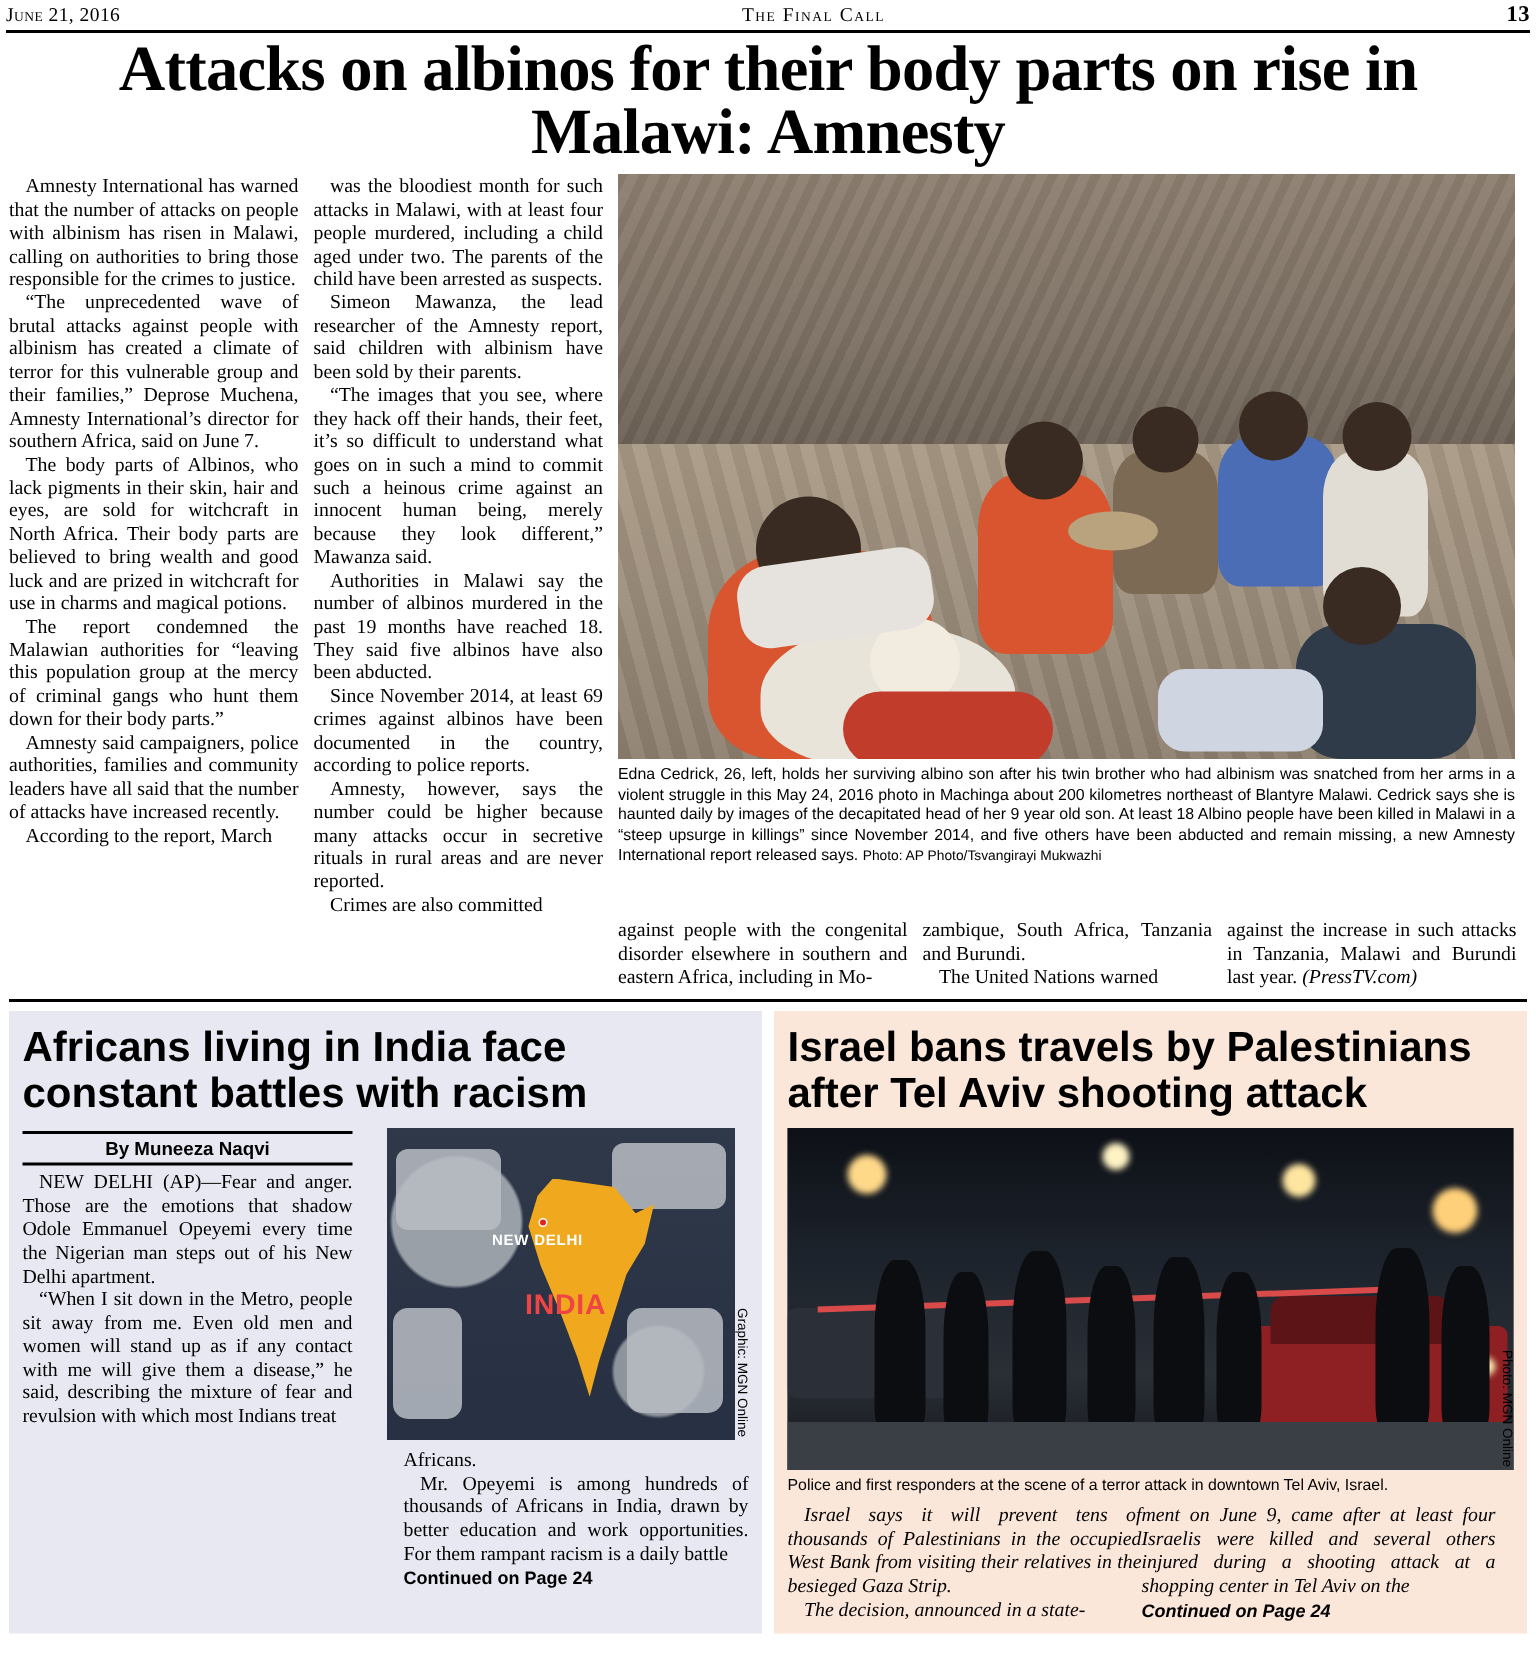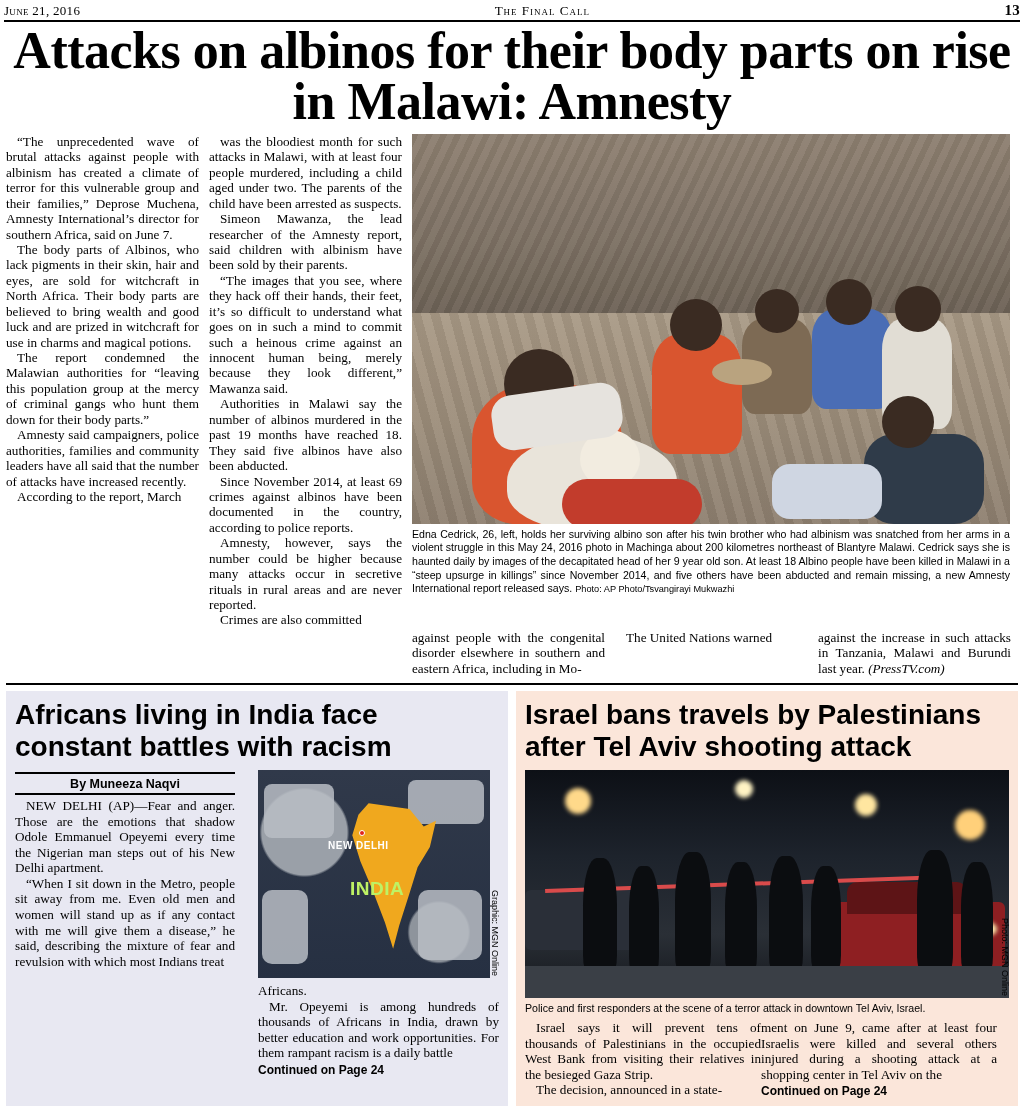--- a/index.html
+++ b/index.html
@@ -23,21 +23,21 @@
   }
   .masthead .date { font-weight:normal; }
   .masthead .paper { font-weight:normal; letter-spacing:1px; }
   .masthead .page { font-size:15px; font-weight:bold; font-variant:normal;}
   .rule-thick { height:2px; background:#000; margin:0 4px; }
 
   
   .headline {
     font-family:"Liberation Serif", serif;
     font-weight:bold;
-    font-size:52px;
+    font-size:43px;
     line-height:0.98;
     text-align:center;
     letter-spacing:-0.5px;
     margin:4px 6px 6px 6px;
   }
 
   
   .topstory {
     display:flex;
     padding:0 6px;
@@ -121,35 +121,35 @@
   .side-credit {
     position:absolute; right:-1px; top:0;
     writing-mode:vertical-rl;
     font-family:"Liberation Sans", sans-serif;
     font-size:9px;
     height:208px;
     display:flex; align-items:flex-end; justify-content:flex-end;
     padding-bottom:2px;
     color:#000;
   }
-  .below-map { margin-top:5px; }
+  .below-map { margin-top:5px;margin-left:11px; }
   .continued {
     font-family:"Liberation Sans", sans-serif;
     font-weight:bold;
     font-size:12px;
     margin-top:2px;
   }
 
   .photo-right { width:484px; height:228px; position:relative; overflow:hidden; background:#16181c;}
   .cap-right {
     font-family:"Liberation Sans", sans-serif;
     font-size:10.6px;
     margin:4px 0 6px 0;
   }
-  .right-cols { display:flex; gap:0; }
+  .right-cols { display:flex; gap:0;font-style:italic; }
   .right-cols .rc { width:236px; font-size:13.2px; line-height:1.18; text-align:justify; hyphens:auto;}
   .right-cols .rc p { margin:0; text-indent:11px; }
 
   
   .ph-bg { position:absolute; inset:0; }
   .wall {
     position:absolute; left:0; top:0; width:100%; height:46%;
     background:
       repeating-linear-gradient(115deg, rgba(0,0,0,0.05) 0 6px, rgba(255,255,255,0.04) 6px 13px),
       linear-gradient(180deg,#8e8071 0%, #7d7164 60%, #6d6256 100%);
@@ -188,37 +188,38 @@
   }
   .map-dot { position:absolute; width:6px; height:6px; background:#e2231a; border-radius:50%; border:1px solid #fff; }
   .map-label {
     position:absolute;
     font-family:"Liberation Sans", sans-serif;
     font-weight:bold;
     color:#fff;
     letter-spacing:0.5px;
   }
   .map-label.delhi { font-size:10px; }
-  .map-label.india { font-size:19px; color:#bef264; }
+  .map-label.india { font-size:19px; color:#ef4444; }
 </style>
 </head>
 <body>
 
 <div class="masthead">
   <span class="date">June 21, 2016</span>
   <span class="paper">The Final Call</span>
   <span class="page">13</span>
 </div>
 <div class="rule-thick"></div>
 
 <h1 class="headline">Attacks on albinos for their body parts on rise in Malawi: Amnesty</h1>
 
 <div class="topstory">
 
   <div class="col">
+    <p class="first">Amnesty International has warned that the number of attacks on people with albinism has risen in Malawi, calling on authorities to bring those responsible for the crimes to justice.</p>
     <p>“The unprecedented wave of brutal attacks against people with albinism has created a climate of terror for this vulnerable group and their families,” Deprose Muchena, Amnesty International’s director for southern Africa, said on June 7.</p>
     <p>The body parts of Albinos, who lack pigments in their skin, hair and eyes, are sold for witchcraft in North Africa. Their body parts are believed to bring wealth and good luck and are prized in witchcraft for use in charms and magical potions.</p>
     <p>The report condemned the Malawian authorities for “leaving this population group at the mercy of criminal gangs who hunt them down for their body parts.”</p>
     <p>Amnesty said campaigners, police authorities, families and community leaders have all said that the number of attacks have increased recently.</p>
     <p>According to the report, March</p>
   </div>
 
   <div class="col">
     <p class="first">was the bloodiest month for such attacks in Malawi, with at least four people murdered, including a child aged under two. The parents of the child have been arrested as suspects.</p>
     <p>Simeon Mawanza, the lead researcher of the Amnesty report, said children with albinism have been sold by their parents.</p>
@@ -267,20 +268,21 @@
   </div>
 </div>
 
 <div class="spill">
   <div class="col" style="visibility:hidden;">&nbsp;</div>
   <div class="col" style="visibility:hidden;">&nbsp;</div>
   <div class="col c3">
     <p style="text-indent:0">against people with the congenital disorder elsewhere in southern and eastern Africa, including in Mo-</p>
   </div>
   <div class="col c4">
+    <p style="text-indent:0">zambique, South Africa, Tanzania and Burundi.</p>
     <p>The United Nations warned</p>
   </div>
   <div class="col c5">
     <p style="text-indent:0"><span>against the increase in such attacks in Tanzania, Malawi and Burundi last year.</span> <span class="italic">(PressTV.com)</span></p>
   </div>
 </div>
 
 <div class="rule-sep"></div>
 
 <div class="lower">

